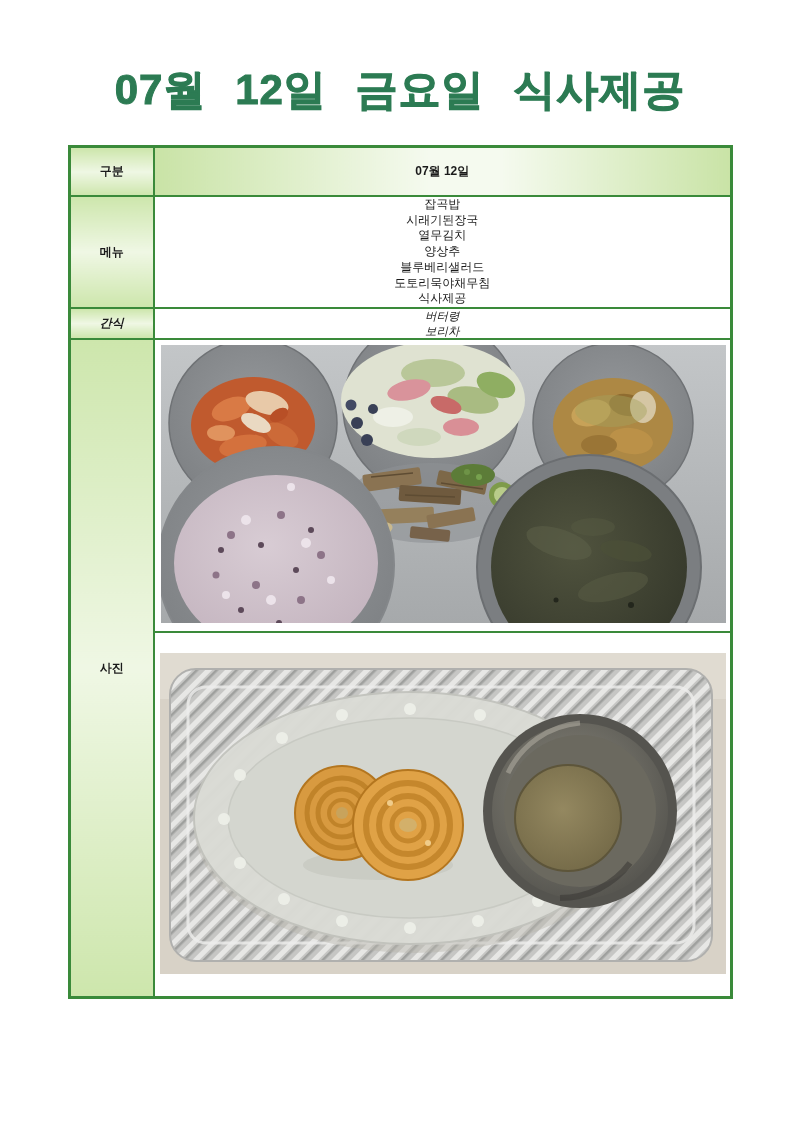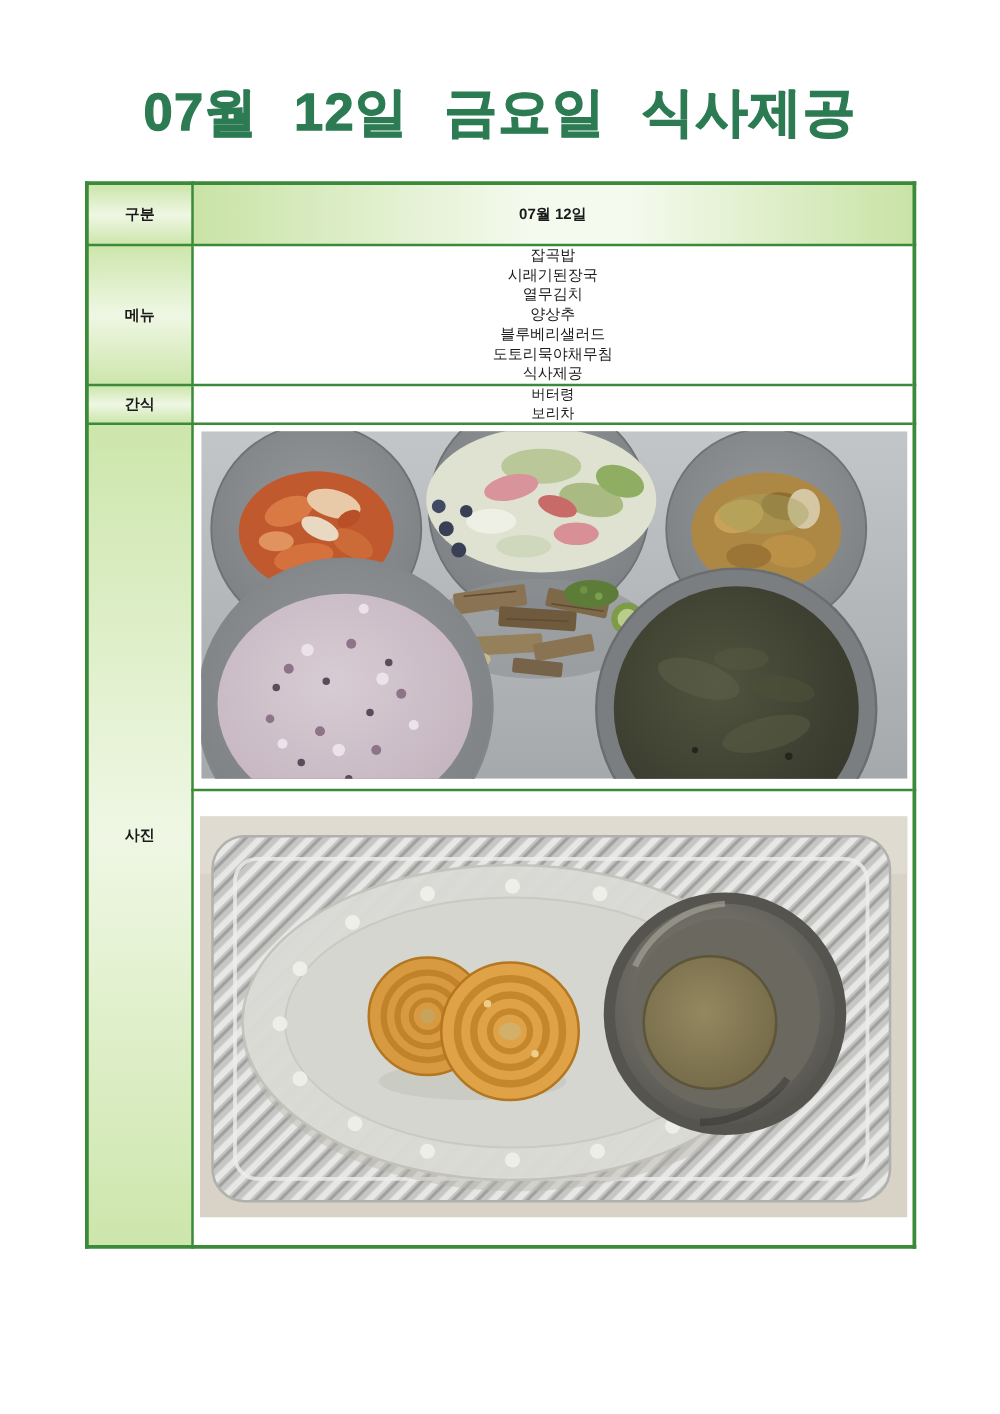--- a/index.html
+++ b/index.html
@@ -62,21 +62,21 @@
   .snack-lines { line-height: 14.5px; font-size: 11.5px; }
   .snack-label { color: #2b31a6; }
   .photo-cell {
     background: #ffffff;
   }
   .photo-wrap-1 { padding: 5px 3px 8px 5px; }
   .photo-wrap-2 { padding: 20px 5px 22px 5px; }
   .photo-wrap-1 svg, .photo-wrap-2 svg { display: block; margin: 0 auto; }
   .r1 td { height: 47px; }
   .r2 td { height: 110px; }
-  .r3 td { height: 28px; }
+  .r3 td { height: 28px; font-style: italic; }
   .r4 .photo-cell { height: 286px; }
   .r5 .photo-cell { height: 360px; }
 </style>
 </head>
 <body>
 
 <div class="page">
 
   <div class="doc-title">07월 12일 금요일 식사제공</div>
 

